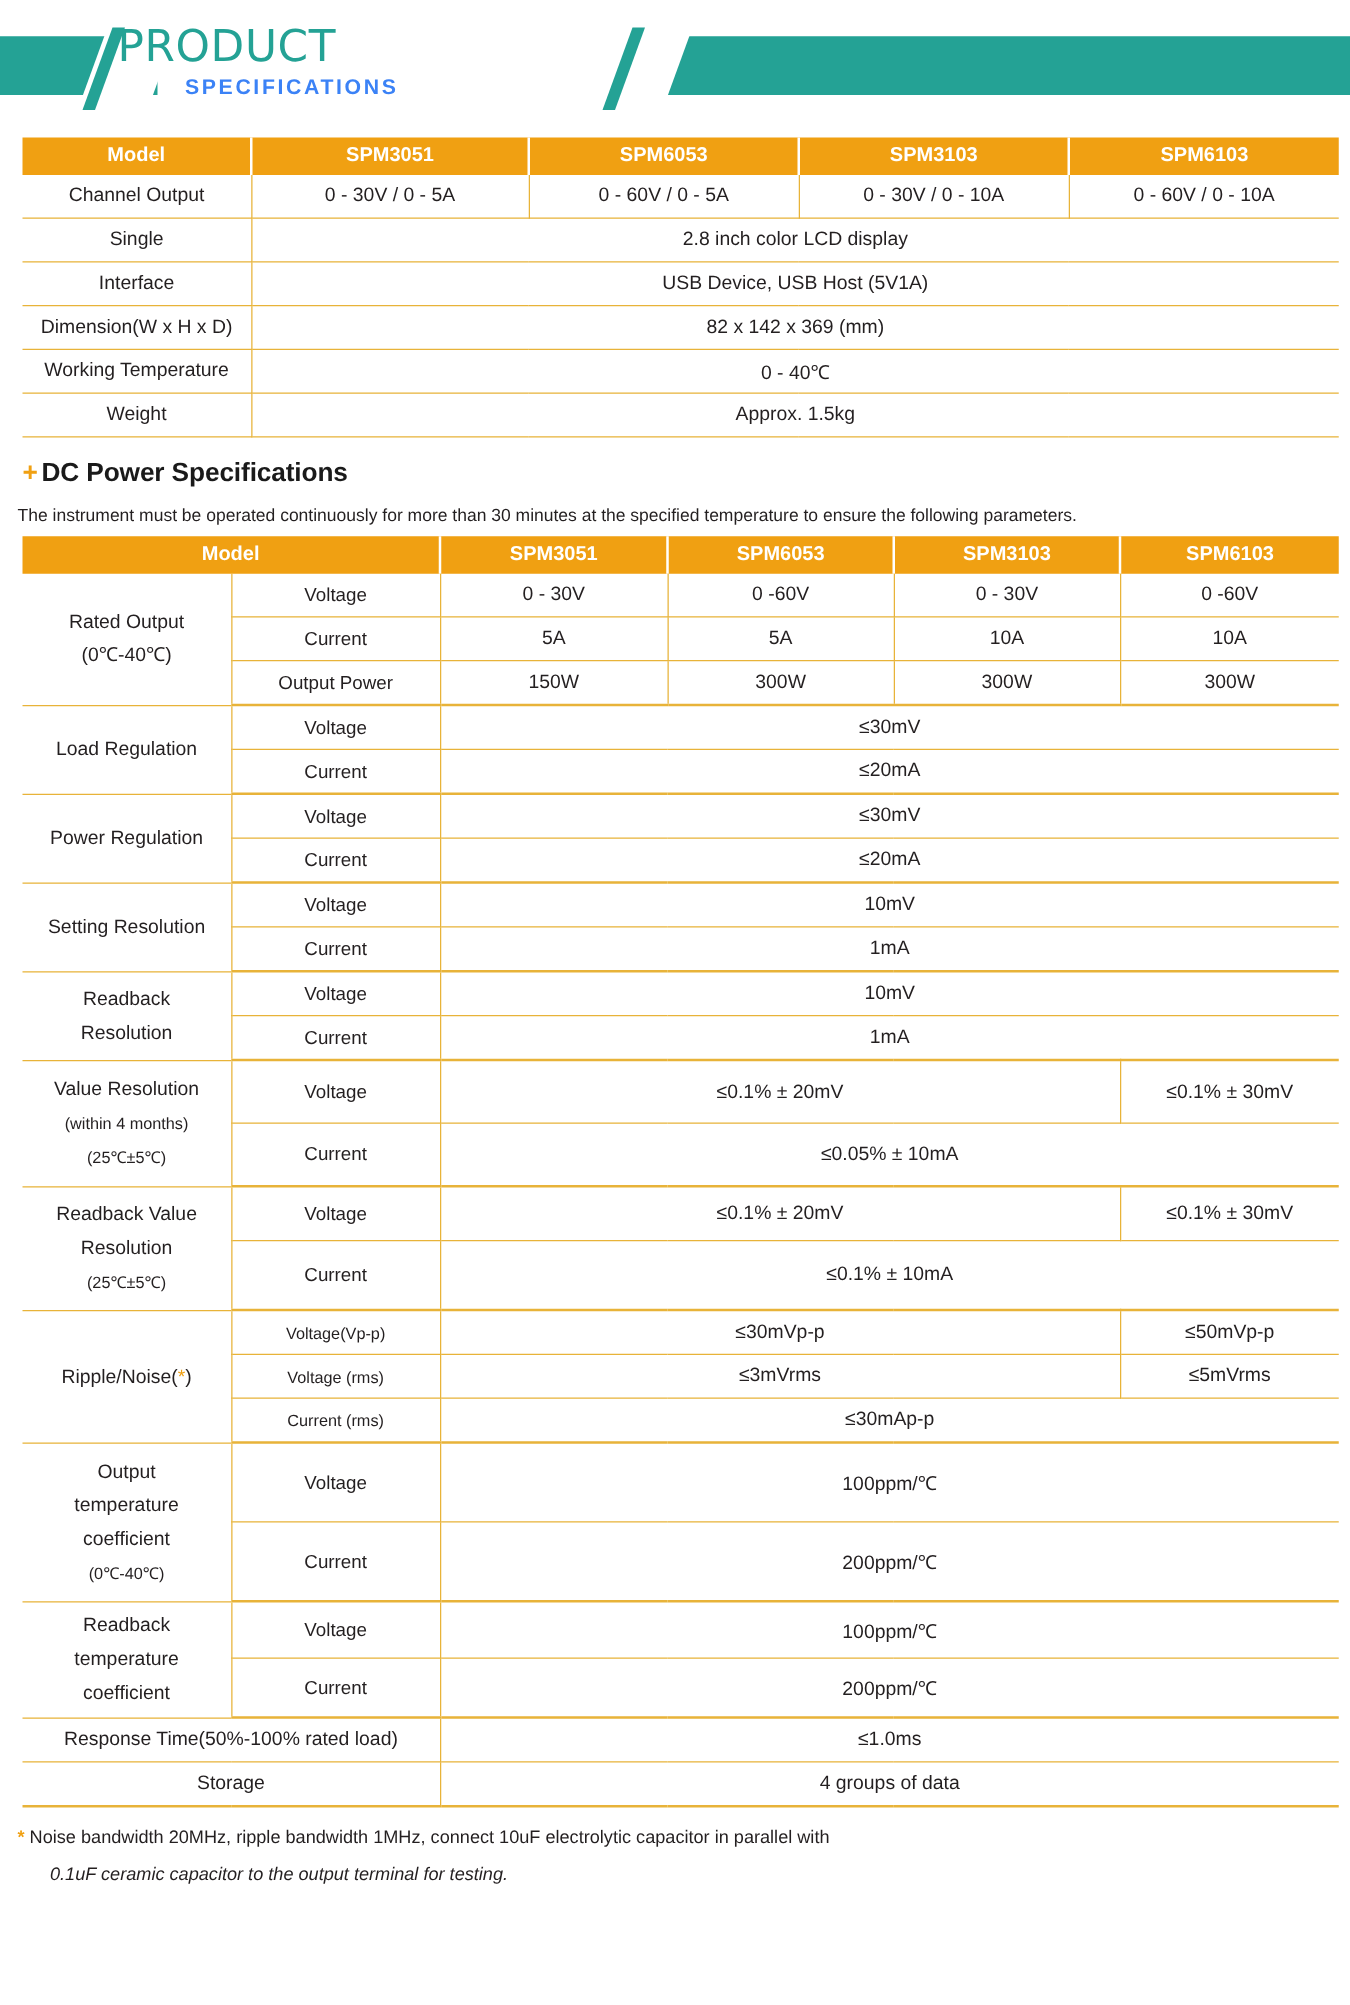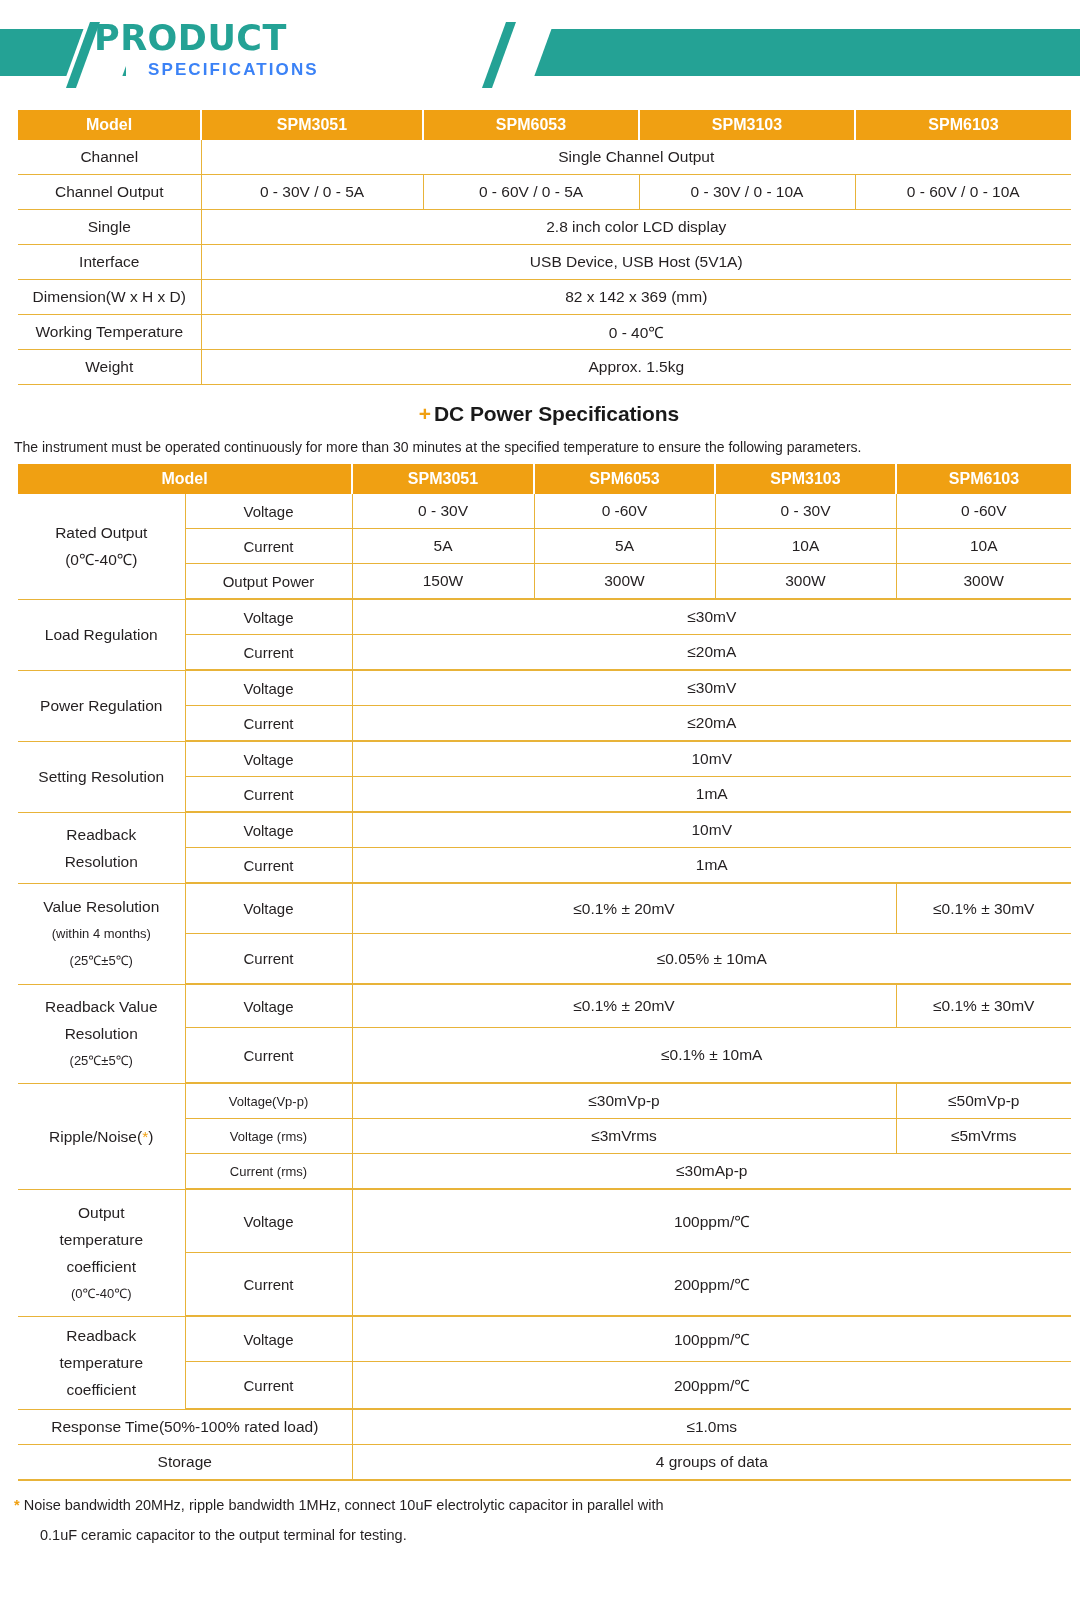--- a/index.html
+++ b/index.html
@@ -69,21 +69,21 @@
 
   .title-block {
     position: absolute;
     left: 90px;
     top: 18px;
     width: 420px;
   }
   .title-main {
     font-family: "DejaVu Sans", sans-serif;
     font-size: 35px;
-    font-weight: bold;
+    font-weight: normal;
     color: #24a295;
     letter-spacing: 0.5px;
     line-height: 40px;
     padding-left: 4px;
   }
   .title-sub {
     font-family: "Liberation Sans", sans-serif;
     font-size: 17px;
     font-weight: bold;
     color: #3b82f6;
@@ -142,21 +142,20 @@
   .t2 td.small { font-size: 13px; }
   .t2 td.thickline { border-bottom: 2.4px solid #e8b339; }
 
   
   .section-head {
     margin: 17px 0 0 18px;
     font-size: 21px;
     font-weight: bold;
     color: #1a1a1a;
     letter-spacing: -0.1px;
-    text-align: center;
   }
   .plus {
     color: #f0a012;
     font-weight: bold;
     font-size: 21px;
     margin-right: 3px;
   }
   .section-note {
     margin: 13px 0 9px 14px;
     font-size: 14px;
@@ -166,21 +165,21 @@
   .footnote {
     margin: 9px 0 0 14px;
     font-size: 14.5px;
     color: #231f20;
     line-height: 30px;
   }
   .footnote .ast {
     color: #f0a012;
     font-weight: bold;
   }
-  .footnote-l2 { margin-left: 26px; }
+  .footnote-l2 { margin-left: 26px; font-style: italic; }
   .orange-ast { color: #f0a012; }
 </style>
 </head>
 <body>
 
 <div class="banner">
   <div class="banner-bar"></div>
   <div class="banner-white-left"></div>
   <div class="banner-white-mid"></div>
   <div class="banner-white-right"></div>
@@ -195,24 +194,20 @@
 <table class="t1">
   <tbody>
       <tr class="hdr">
     <td style="width:182px">Model</td>
     <td style="width:220px">SPM3051</td>
     <td style="width:214px">SPM6053</td>
     <td style="width:214px">SPM3103</td>
     <td style="width:215px">SPM6103</td>
   </tr>
   <tr>
-    <td class="body">Channel</td>
-    <td class="body noright" colspan="4">Single Channel Output</td>
-  </tr>
-  <tr>
     <td class="body">Channel Output</td>
     <td class="body">0 - 30V / 0 - 5A</td>
     <td class="body">0 - 60V / 0 - 5A</td>
     <td class="body">0 - 30V / 0 - 10A</td>
     <td class="body noright">0 - 60V / 0 - 10A</td>
   </tr>
   <tr>
     <td class="body">Single</td>
     <td class="body noright" colspan="4">2.8 inch color LCD display</td>
   </tr>

